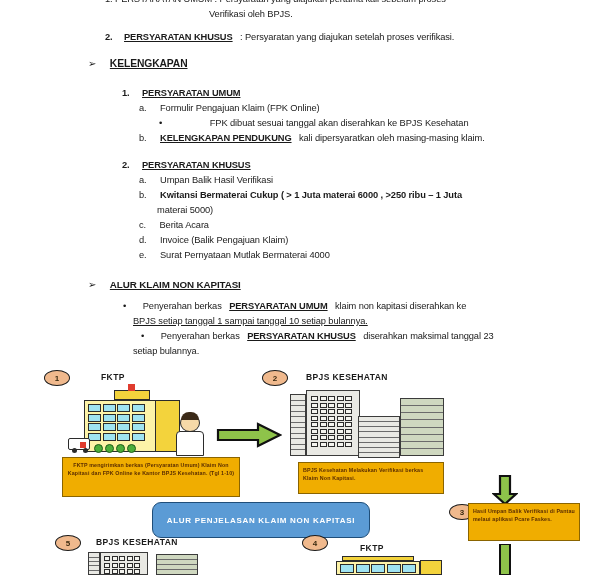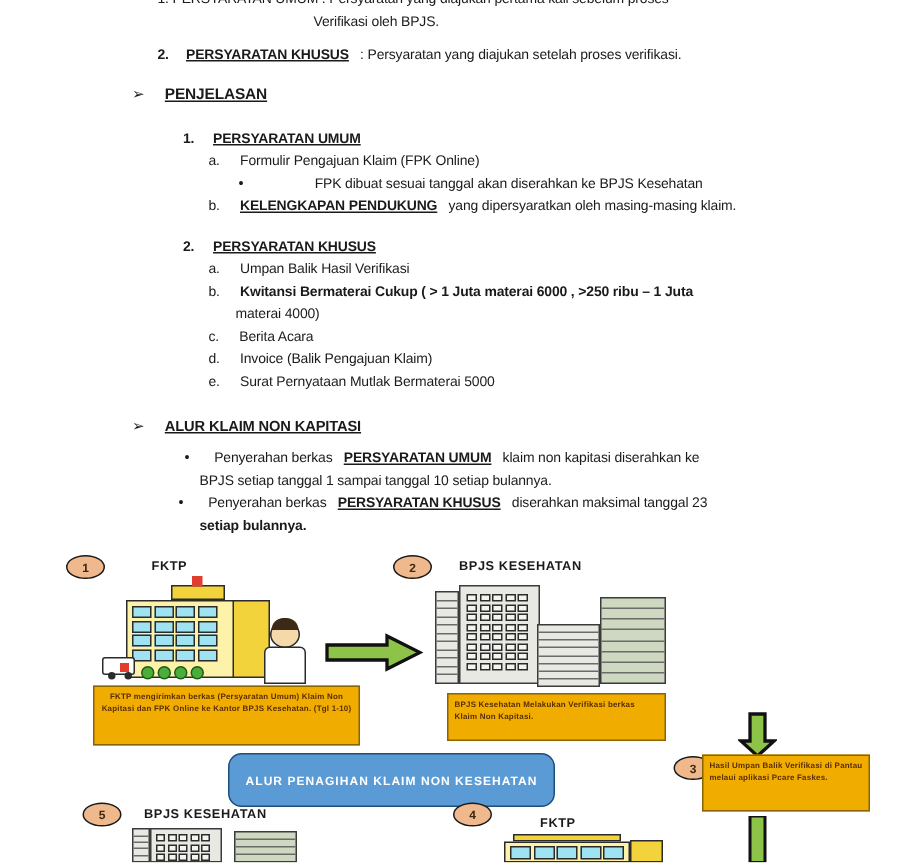--- a/index.html
+++ b/index.html
@@ -159,95 +159,95 @@
     <div class="line row" style="left:209px; top:8px;">Verifikasi oleh BPJS.</div>
 
     <div class="row" style="left:105px; top:26px;">
       <span class="line b">2.</span>
       <span class="line b u" style="margin-left:7px;">PERSYARATAN KHUSUS</span>
       <span class="line" style="margin-left:3px;">: Persyaratan yang diajukan setelah proses verifikasi.</span>
     </div>
 
     <div class="row" style="left:88px; top:53px;">
       <span class="arrowbullet">➢</span>
-      <span class="line b u" style="margin-left:9px; font-size:10.3px;">PENJELASAN</span>
+      <span class="line b u" style="margin-left:9px; font-size:10.3px;">KELENGKAPAN</span>
     </div>
 
     <div class="row" style="left:122px; top:82px;">
       <span class="line b">1.</span>
       <span class="line b u" style="margin-left:8px;">PERSYARATAN UMUM</span>
     </div>
 
     <div class="row" style="left:139px; top:97px;">
       <span class="line">a.</span>
       <span class="line" style="margin-left:9px;">Formulir Pengajuan Klaim (FPK Online)</span>
     </div>
 
     <div class="row" style="left:158px; top:112px;">
       <span class="dot-bullet">•</span>
       <span class="line" style="margin-left:9px;padding-left:33px;">FPK dibuat sesuai tanggal akan diserahkan ke BPJS Kesehatan</span>
     </div>
 
     <div class="row" style="left:139px; top:127px;">
       <span class="line">b.</span>
       <span class="line b u" style="margin-left:9px;">KELENGKAPAN PENDUKUNG</span>
-      <span class="line" style="margin-left:3px;">yang dipersyaratkan oleh masing-masing klaim.</span>
+      <span class="line" style="margin-left:3px;">kali dipersyaratkan oleh masing-masing klaim.</span>
     </div>
 
     <div class="row" style="left:122px; top:154px;">
       <span class="line b">2.</span>
       <span class="line b u" style="margin-left:8px;">PERSYARATAN KHUSUS</span>
     </div>
 
     <div class="row" style="left:139px; top:169px;">
       <span class="line">a.</span>
       <span class="line" style="margin-left:9px;">Umpan Balik Hasil Verifikasi</span>
     </div>
     <div class="row" style="left:139px; top:184px;">
       <span class="line">b.</span>
       <span class="line" style="margin-left:9px;font-weight:bold;">Kwitansi Bermaterai Cukup ( &gt; 1 Juta materai 6000 , &gt;250 ribu – 1 Juta</span>
     </div>
     <div class="row" style="left:157px; top:199px;">
-      <span class="line">materai 4000)</span>
+      <span class="line">materai 5000)</span>
     </div>
     <div class="row" style="left:139px; top:214px;">
       <span class="line">c.</span>
       <span class="line" style="margin-left:9px;">Berita Acara</span>
     </div>
     <div class="row" style="left:139px; top:229px;">
       <span class="line">d.</span>
       <span class="line" style="margin-left:9px;">Invoice (Balik Pengajuan Klaim)</span>
     </div>
     <div class="row" style="left:139px; top:244px;">
       <span class="line">e.</span>
-      <span class="line" style="margin-left:9px;">Surat Pernyataan Mutlak Bermaterai 5000</span>
+      <span class="line" style="margin-left:9px;">Surat Pernyataan Mutlak Bermaterai 4000</span>
     </div>
 
     <div class="row" style="left:88px; top:274px;">
       <span class="arrowbullet">➢</span>
       <span class="line b u" style="margin-left:9px; font-size:9.8px;">ALUR KLAIM NON KAPITASI</span>
     </div>
 
     <div class="row" style="left:122px; top:295px;">
       <span class="dot-bullet">•</span>
       <span class="line" style="margin-left:11px;">Penyerahan berkas</span>
       <span class="line b u" style="margin-left:3px;">PERSYARATAN UMUM</span>
       <span class="line" style="margin-left:3px;">klaim non kapitasi diserahkan ke</span>
     </div>
-    <div class="row" style="left:133px; top:310px;">
+    <div class="row" style="left:133px; top:310px;text-decoration:underline;">
       <span class="line">BPJS setiap tanggal 1 sampai tanggal 10 setiap bulannya.</span>
     </div>
 
-    <div class="row" style="left:118px; top:325px;">
+    <div class="row" style="left:140px; top:325px;">
       <span class="dot-bullet">•</span>
       <span class="line" style="margin-left:11px;">Penyerahan berkas</span>
       <span class="line b u" style="margin-left:3px;">PERSYARATAN KHUSUS</span>
       <span class="line" style="margin-left:3px;">diserahkan maksimal tanggal 23</span>
     </div>
-    <div class="row" style="left:133px; top:340px;font-weight:bold;">
+    <div class="row" style="left:133px; top:340px;">
       <span class="line">setiap bulannya.</span>
     </div>
   </div>
 
   <div class="diagram">
 
     <div class="step-oval" style="left:44px; top:8px;">1</div>
     <div class="node-label" style="left:101px; top:10px;">FKTP</div>
 
     <div class="bldg" style="left:68px; top:28px; width:140px; height:66px;">
@@ -384,21 +384,21 @@
             <i></i>
             <i></i>
             <i></i>
             <i></i>
           </div>
       </div>
     </div>
 
     <div class="callout" style="left:298px; top:100px; width:146px; height:32px; text-align:left;">BPJS Kesehatan Melakukan Verifikasi berkas Klaim Non Kapitasi.</div>
 
-    <div class="banner" style="left:152px; top:140px; width:218px; height:36px;">ALUR PENAGIHAN KLAIM NON KESEHATAN</div>
+    <div class="banner" style="left:152px; top:140px; width:218px; height:36px;">ALUR PENJELASAN KLAIM NON KAPITASI</div>
 
     <div class="arrow-d" style="left:492px; top:112px; width:26px; height:32px;">
       <svg width="26" height="32" viewBox="0 0 26 32">
         <polygon points="8,2 18,2 18,20 24,20 13,30 2,20 8,20" fill="#8ec34a" stroke="#111111" stroke-width="2.2"></polygon>
       </svg>
     </div>
 
     <div class="step-oval" style="left:449px; top:142px;">3</div>
     <div class="callout" style="left:468px; top:141px; width:112px; height:38px; text-align:left;">Hasil Umpan Balik Verifikasi di Pantau melaui aplikasi Pcare Faskes.</div>
 

